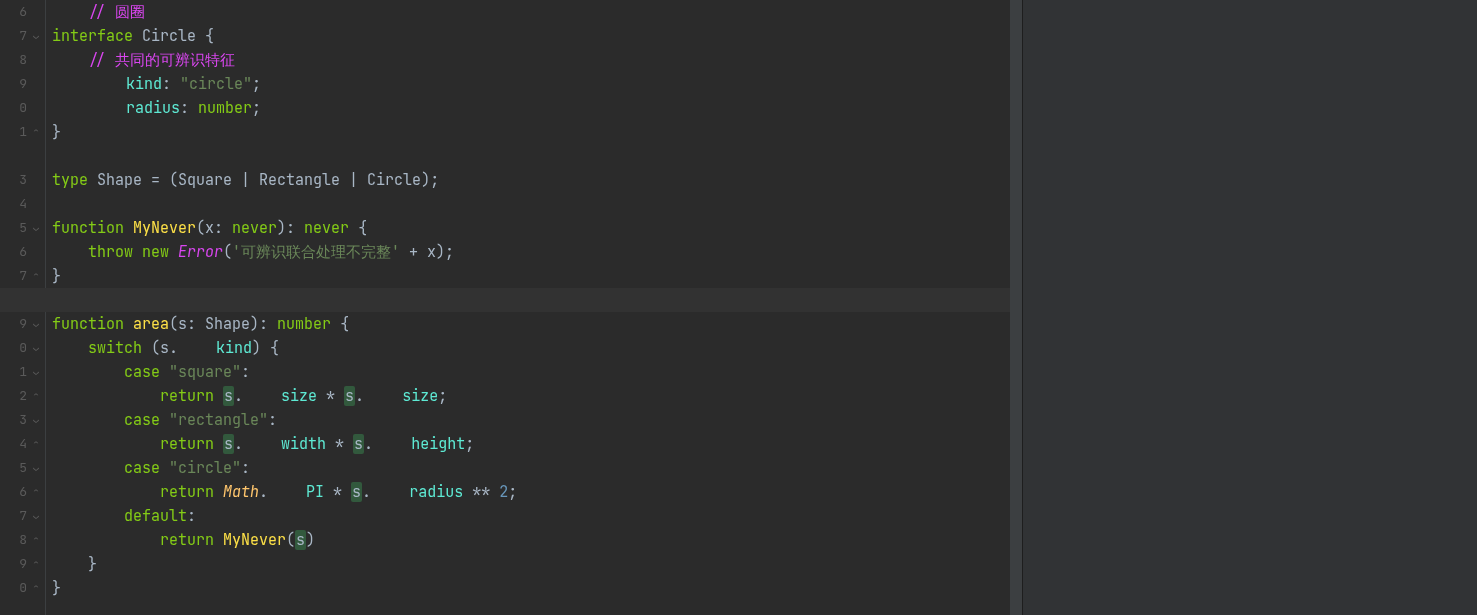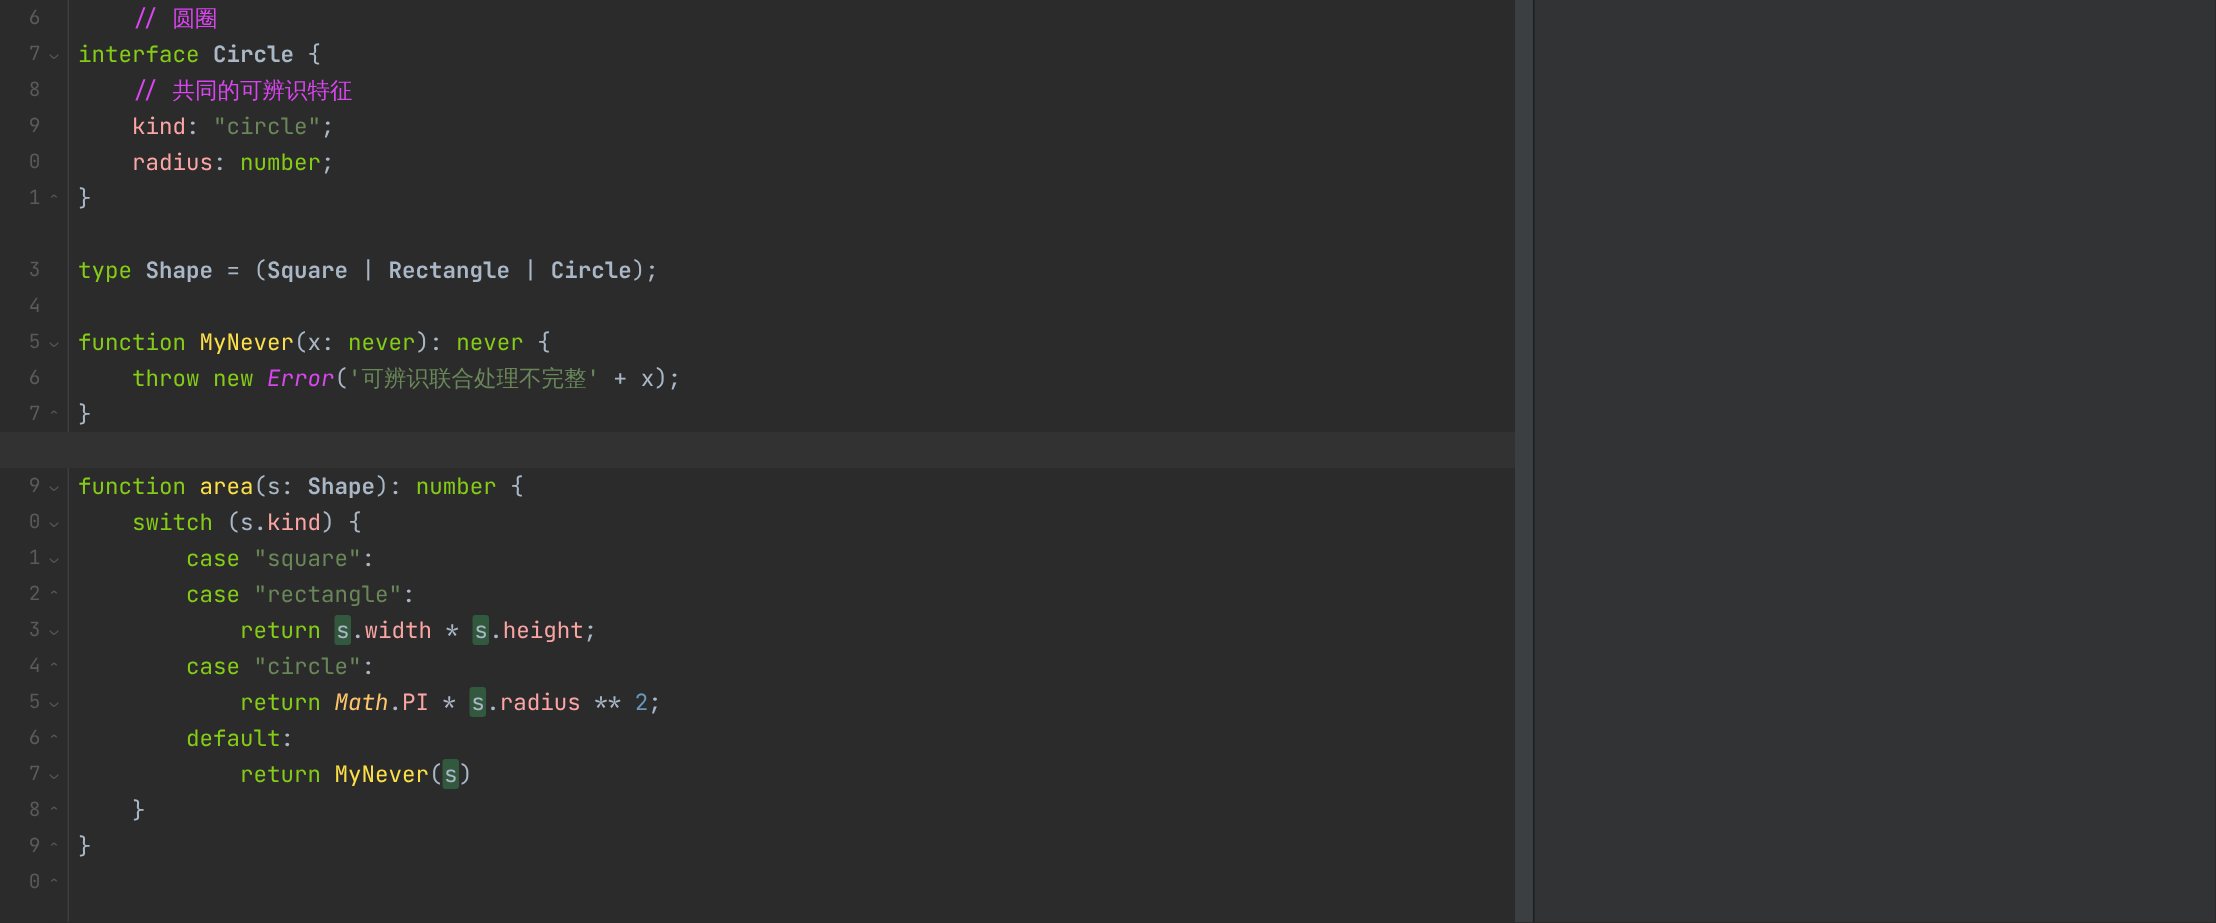--- a/index.html
+++ b/index.html
@@ -68,25 +68,25 @@
 }
 .scroll-pane {
   width: 455px;
   background: #313335;
   flex-shrink: 0;
   border-left: 1px solid #1e1e1e;
 }
 
 
 .c-kw { color: #84cc16; }
-.c-cls { color: #a9b7c6; font-weight: bold; }
+.c-cls { color: #a9b7c6; }
 .c-fn { color: #fde047; }
 .c-str { color: #6a8759; }
 .c-com { color: #d946ef; }
-.c-prop { color: #fca5a5; }
+.c-prop { color: #5eead4; margin-left: 38px; }
 .c-num { color: #6897bb; }
 .c-plain { color: #a9b7c6; }
 .c-op { color: #a9b7c6; }
 .c-err { color: #d946ef; font-style: italic; }
 .c-param-hl { background: #32593d; color: #a9b7c6; padding: 0 1px; border-radius: 2px; }
 .c-mathcls { color: #ffc66d; font-style: italic; }
 </style>
 </head>
 <body>
 
@@ -150,20 +150,21 @@
       <div class="code-line"></div>
       <div class="code-line"><span class="c-kw">type </span><span class="c-cls">Shape </span><span class="c-op">= (</span><span class="c-cls">Square </span><span class="c-op">| </span><span class="c-cls">Rectangle </span><span class="c-op">| </span><span class="c-cls">Circle</span><span class="c-op">);</span></div>
       <div class="code-line"></div>
       <div class="code-line"><span class="c-kw">function </span><span class="c-fn">MyNever</span><span class="c-op">(</span><span class="c-plain">x</span><span class="c-op">: </span><span class="c-kw">never</span><span class="c-op">): </span><span class="c-kw">never </span><span class="c-plain">{</span></div>
       <div class="code-line"><span class="c-plain">    </span><span class="c-kw">throw new </span><span class="c-err">Error</span><span class="c-op">(</span><span class="c-str">'可辨识联合处理不完整'</span><span class="c-op"> + </span><span class="c-plain">x</span><span class="c-op">);</span></div>
       <div class="code-line"><span class="c-plain">}</span></div>
       <div class="code-line"></div>
       <div class="code-line"><span class="c-kw">function </span><span class="c-fn">area</span><span class="c-op">(</span><span class="c-plain">s</span><span class="c-op">: </span><span class="c-cls">Shape</span><span class="c-op">): </span><span class="c-kw">number </span><span class="c-plain">{</span></div>
       <div class="code-line"><span class="c-plain">    </span><span class="c-kw">switch </span><span class="c-op">(</span><span class="c-plain">s</span><span class="c-op">.</span><span class="c-prop">kind</span><span class="c-op">) {</span></div>
       <div class="code-line"><span class="c-plain">        </span><span class="c-kw">case </span><span class="c-str">"square"</span><span class="c-op">:</span></div>
+      <div class="code-line"><span class="c-plain">            </span><span class="c-kw">return </span><span class="c-param-hl">s</span><span class="c-op">.</span><span class="c-prop">size</span><span class="c-op"> * </span><span class="c-param-hl">s</span><span class="c-op">.</span><span class="c-prop">size</span><span class="c-op">;</span></div>
       <div class="code-line"><span class="c-plain">        </span><span class="c-kw">case </span><span class="c-str">"rectangle"</span><span class="c-op">:</span></div>
       <div class="code-line"><span class="c-plain">            </span><span class="c-kw">return </span><span class="c-param-hl">s</span><span class="c-op">.</span><span class="c-prop">width</span><span class="c-op"> * </span><span class="c-param-hl">s</span><span class="c-op">.</span><span class="c-prop">height</span><span class="c-op">;</span></div>
       <div class="code-line"><span class="c-plain">        </span><span class="c-kw">case </span><span class="c-str">"circle"</span><span class="c-op">:</span></div>
       <div class="code-line"><span class="c-plain">            </span><span class="c-kw">return </span><span class="c-mathcls">Math</span><span class="c-op">.</span><span class="c-prop">PI</span><span class="c-op"> * </span><span class="c-param-hl">s</span><span class="c-op">.</span><span class="c-prop">radius</span><span class="c-op"> ** </span><span class="c-num">2</span><span class="c-op">;</span></div>
       <div class="code-line"><span class="c-plain">        </span><span class="c-kw">default</span><span class="c-op">:</span></div>
       <div class="code-line"><span class="c-plain">            </span><span class="c-kw">return </span><span class="c-fn">MyNever</span><span class="c-op">(</span><span class="c-param-hl">s</span><span class="c-op">)</span></div>
       <div class="code-line"><span class="c-plain">    }</span></div>
       <div class="code-line"><span class="c-plain">}</span></div>
     </div>
 

